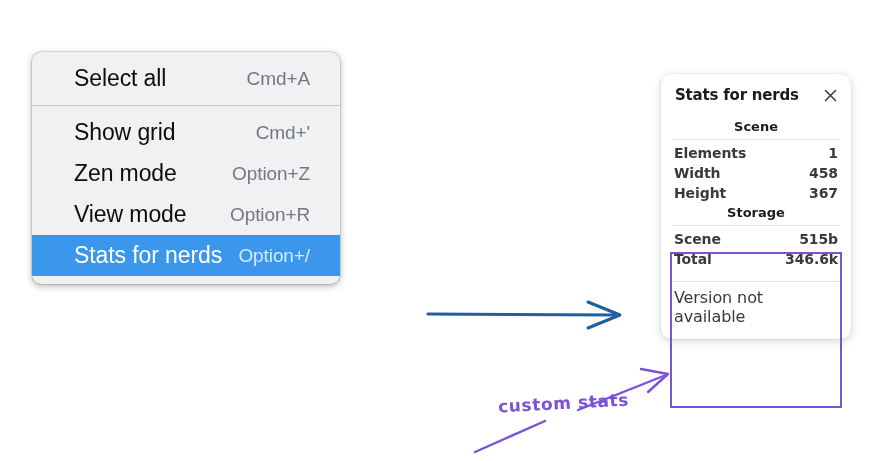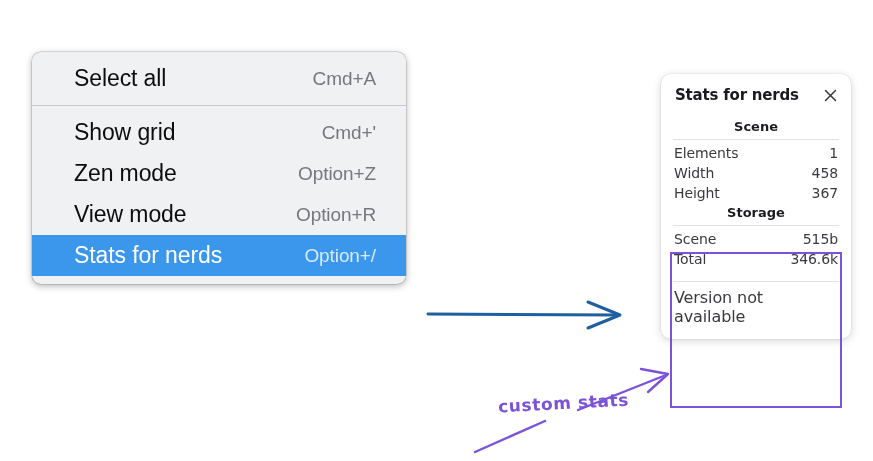--- a/index.html
+++ b/index.html
@@ -14,21 +14,21 @@
     overflow: hidden;
     font-family: "Liberation Sans", sans-serif;
     -webkit-font-smoothing: antialiased;
   }
 
   
   #context-menu {
     position: absolute;
     left: 32px;
     top: 52px;
-    width: 374px;
+    width: 308px;
     background: #f0f1f3;
     border-radius: 9px;
     box-shadow: 0 2px 7px rgba(0,0,0,0.30), 0 0 0 0.5px rgba(0,0,0,0.22);
     overflow: hidden;
     padding: 6px 0 8px 0;
     box-sizing: border-box;
   }
   .menu-group-top { padding-bottom: 6px; }
   .menu-sep {
     height: 1px;
@@ -106,20 +106,21 @@
     height: 1px;
     background: #e2e2e4;
     margin: 0 12px 3px 12px;
   }
   .sp-row {
     display: flex;
     justify-content: space-between;
     padding: 2px 13px 2px 13px;
     font-size: 14px;
     color: #3a3a3e;
+    font-weight: bold;
   }
   .sp-row .sp-key { letter-spacing: -0.1px; }
   .sp-row .sp-val { letter-spacing: -0.1px; }
   .sp-fullrow {
     padding: 3px 13px 1px 13px;
     font-size: 16px;
     color: #3a3a3e;
     letter-spacing: -0.1px;
   }
 

